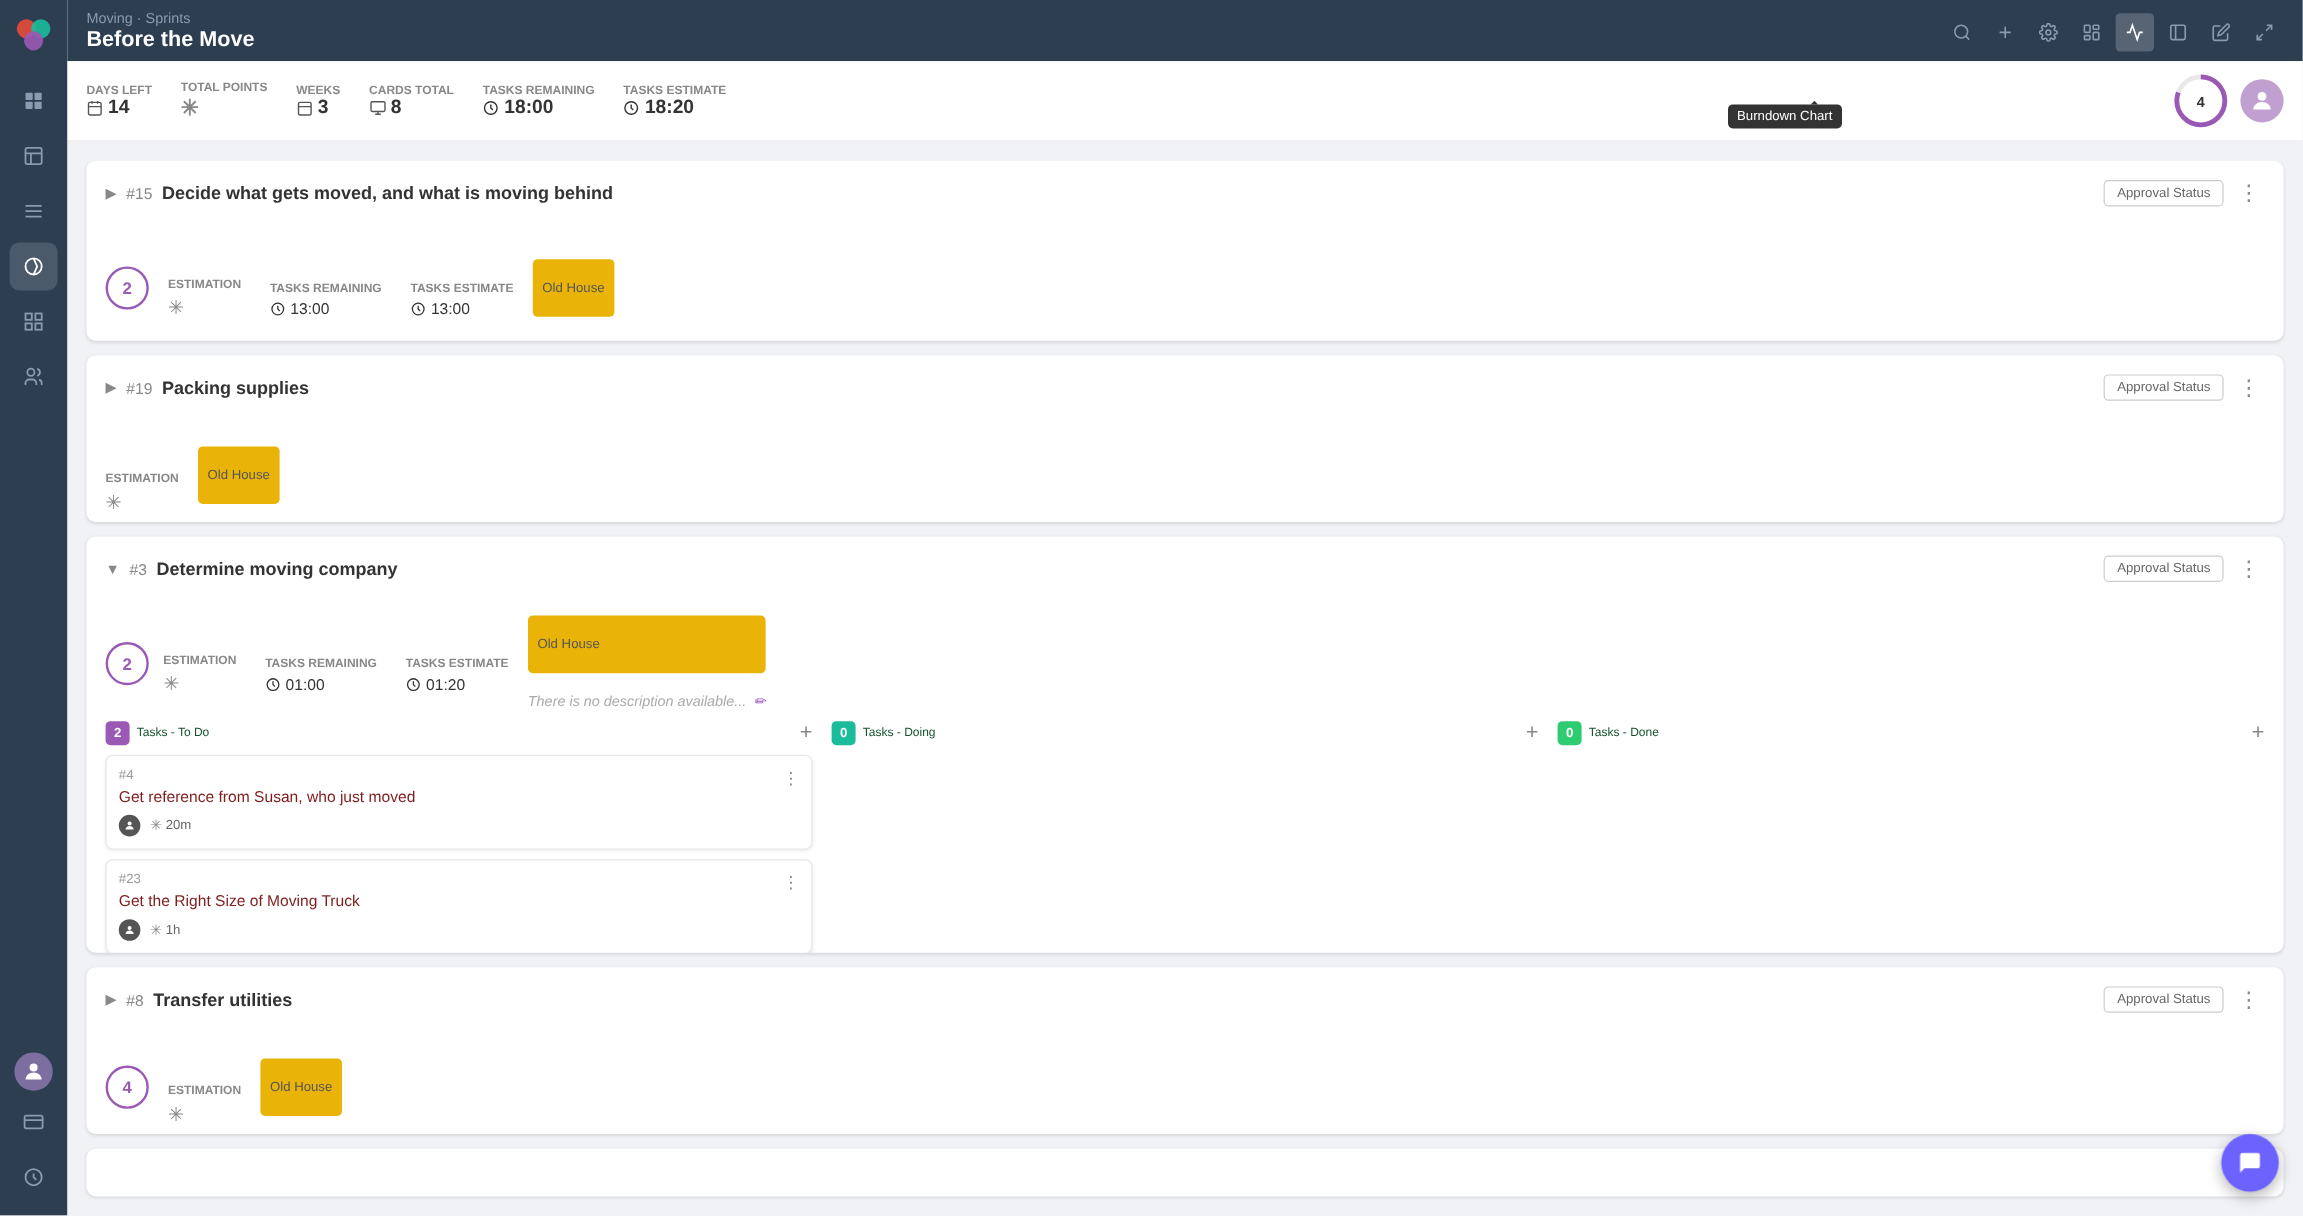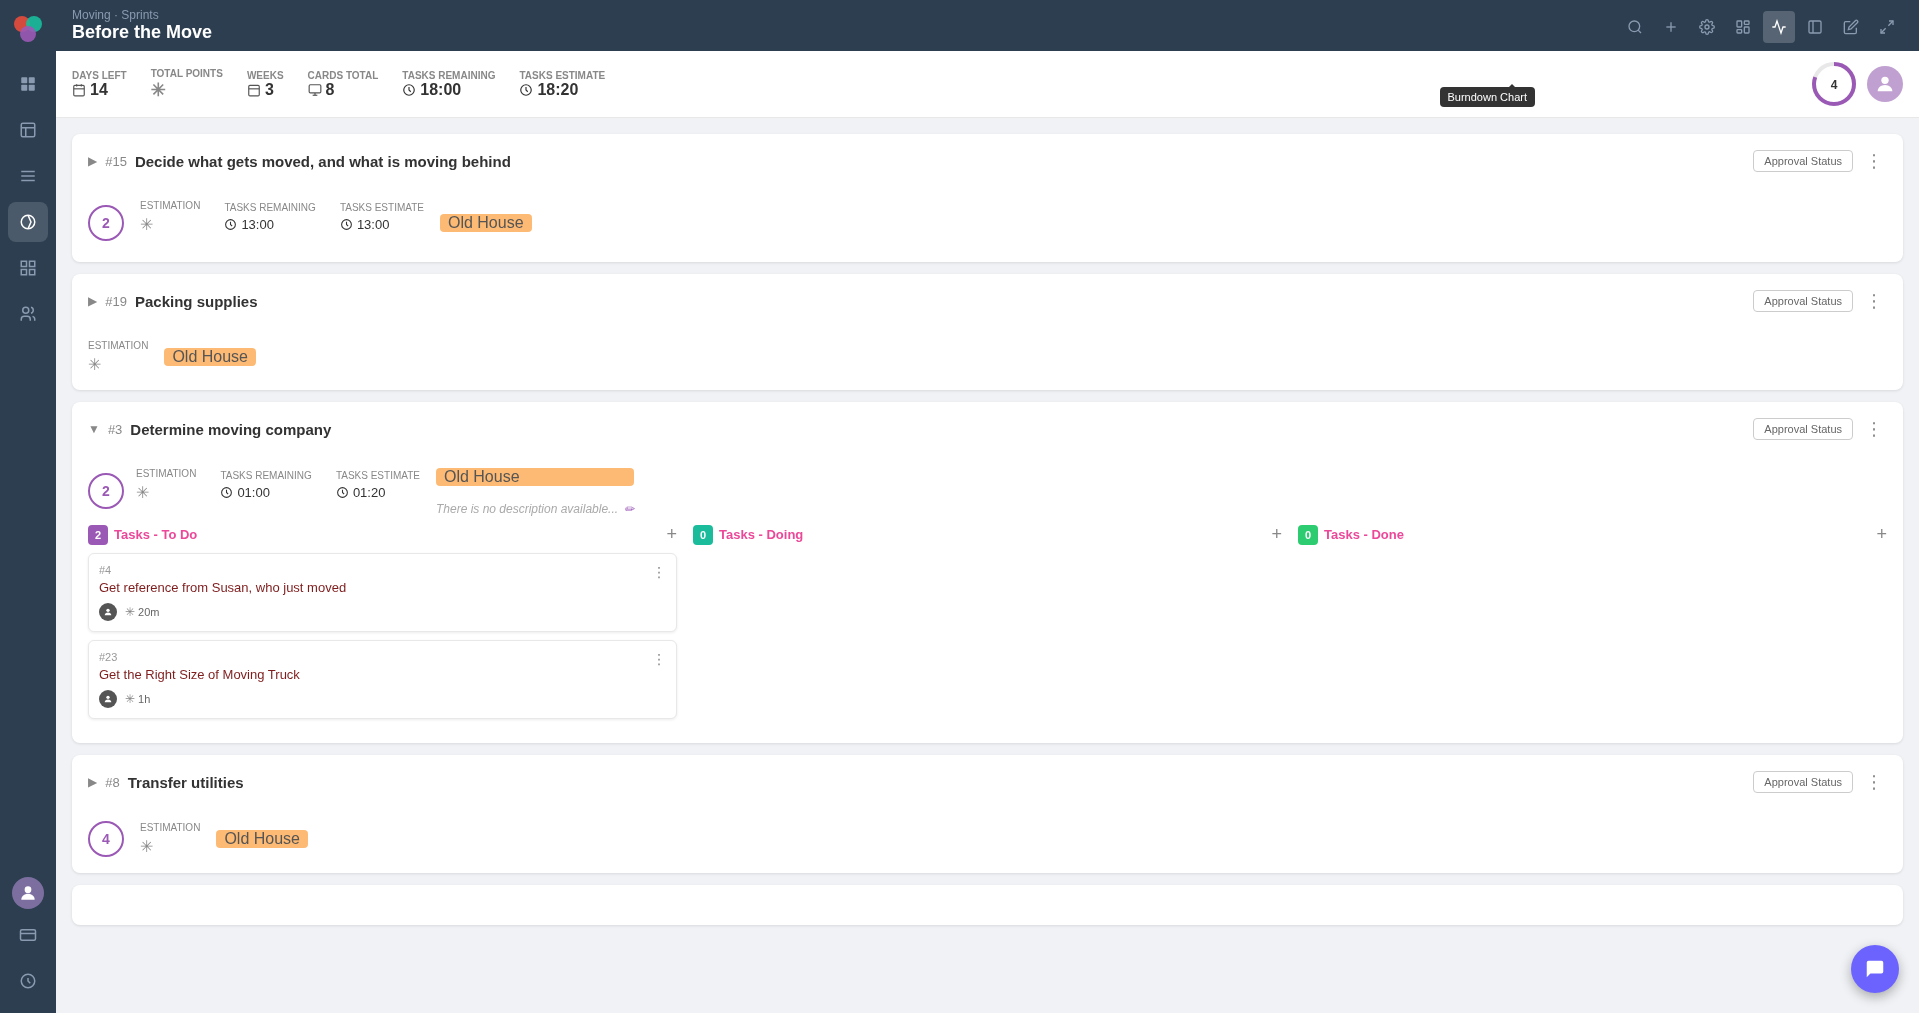--- a/index.html
+++ b/index.html
@@ -146,37 +146,37 @@
     }
     .more-btn {
       background: none; border: none; cursor: pointer; color: #888; font-size: 18px;
       padding: 4px; display: flex; align-items: center;
     }
     .chevron { font-size: 12px; color: #888; }
 
     .story-body { padding: 12px 16px 16px; }
     .story-meta { display: flex; align-items: center; gap: 24px; margin-bottom: 12px; }
     .meta-group { display: flex; flex-direction: column; }
-    .meta-label { font-size: 10px; color: #888; text-transform: uppercase; font-weight: 400; margin-bottom: 4px; }
+    .meta-label { font-size: 10px; color: #888; text-transform: uppercase; font-weight: 700; margin-bottom: 4px; margin-top: 32px; }
     .meta-value { font-size: 13px; color: #333; display: flex; align-items: center; gap: 4px; }
 
     .story-circle {
       width: 36px; height: 36px; border-radius: 50%;
       border: 2px solid #9b59b6; color: #9b59b6;
       display: flex; align-items: center; justify-content: center;
       font-size: 14px; font-weight: 600; flex-shrink: 0;
     }
     .story-circle-4 {
       width: 36px; height: 36px; border-radius: 50%;
       border: 2px solid #9b59b6; color: #9b59b6;
       display: flex; align-items: center; justify-content: center;
       font-size: 14px; font-weight: 600; flex-shrink: 0;
     }
 
-    .tag { background: #fdba74; border-radius: 4px; font-size: 16px; color: #555; padding: 0 8px; }
+    .tag { background: #eab308; border-radius: 4px; font-size: 11px; color: #555; padding: 18px 8px; }
 
     
     .kanban-area {
       display: flex;
       gap: 16px;
       margin-top: 8px;
     }
     .kanban-column {
       flex: 1;
       min-height: 200px;
@@ -186,21 +186,21 @@
       margin-bottom: 8px;
     }
     .col-badge {
       width: 20px; height: 20px; border-radius: 4px;
       display: flex; align-items: center; justify-content: center;
       font-size: 11px; font-weight: 700; color: #fff;
     }
     .col-badge.purple { background: #9b59b6; }
     .col-badge.teal { background: #1abc9c; }
     .col-badge.green { background: #2ecc71; }
-    .col-title { font-size: 13px; font-weight: 700; color: #ec4899; }
+    .col-title { font-size: 10px; font-weight: 400; color: #14532d; }
     .col-add-btn { margin-left: auto; background: none; border: none; cursor: pointer; color: #888; font-size: 18px; }
 
     .task-card {
       background: #fff; border-radius: 6px; padding: 10px;
       box-shadow: 0 1px 3px rgba(0,0,0,0.08); margin-bottom: 8px;
       border: 1px solid #e8e8e8;
     }
     .task-card-header { display: flex; align-items: flex-start; justify-content: space-between; }
     .task-num { font-size: 11px; color: #999; margin-bottom: 4px; }
     .task-title { font-size: 13px; color: #7f1d1d; font-weight: 500; }

